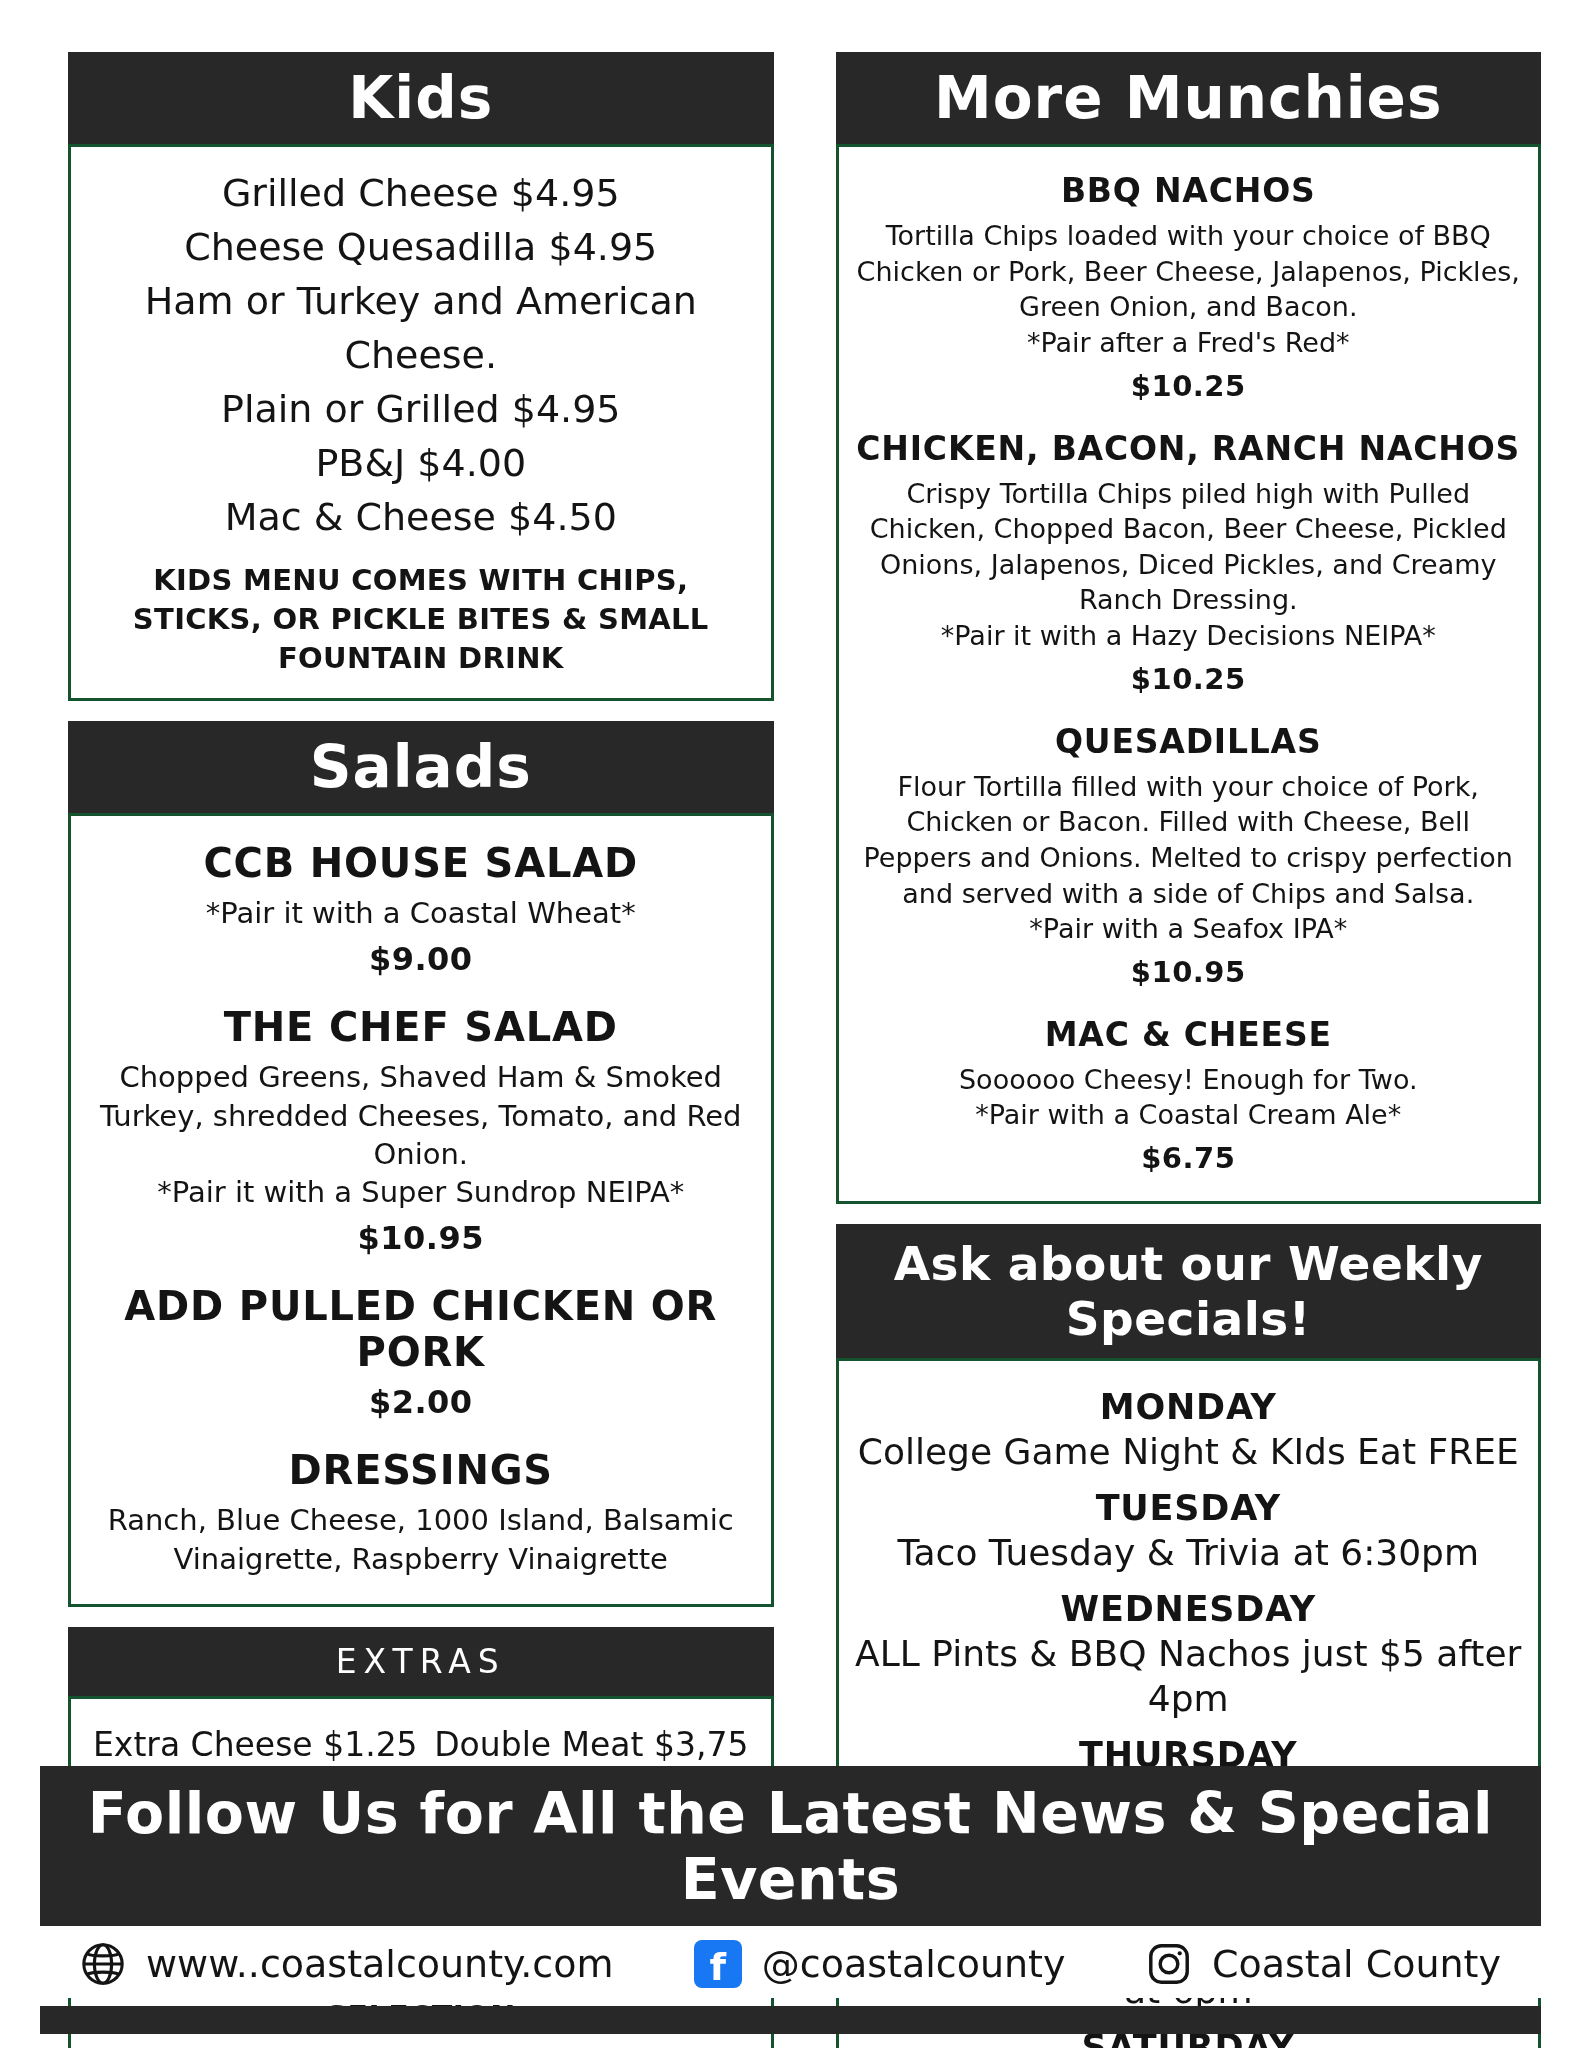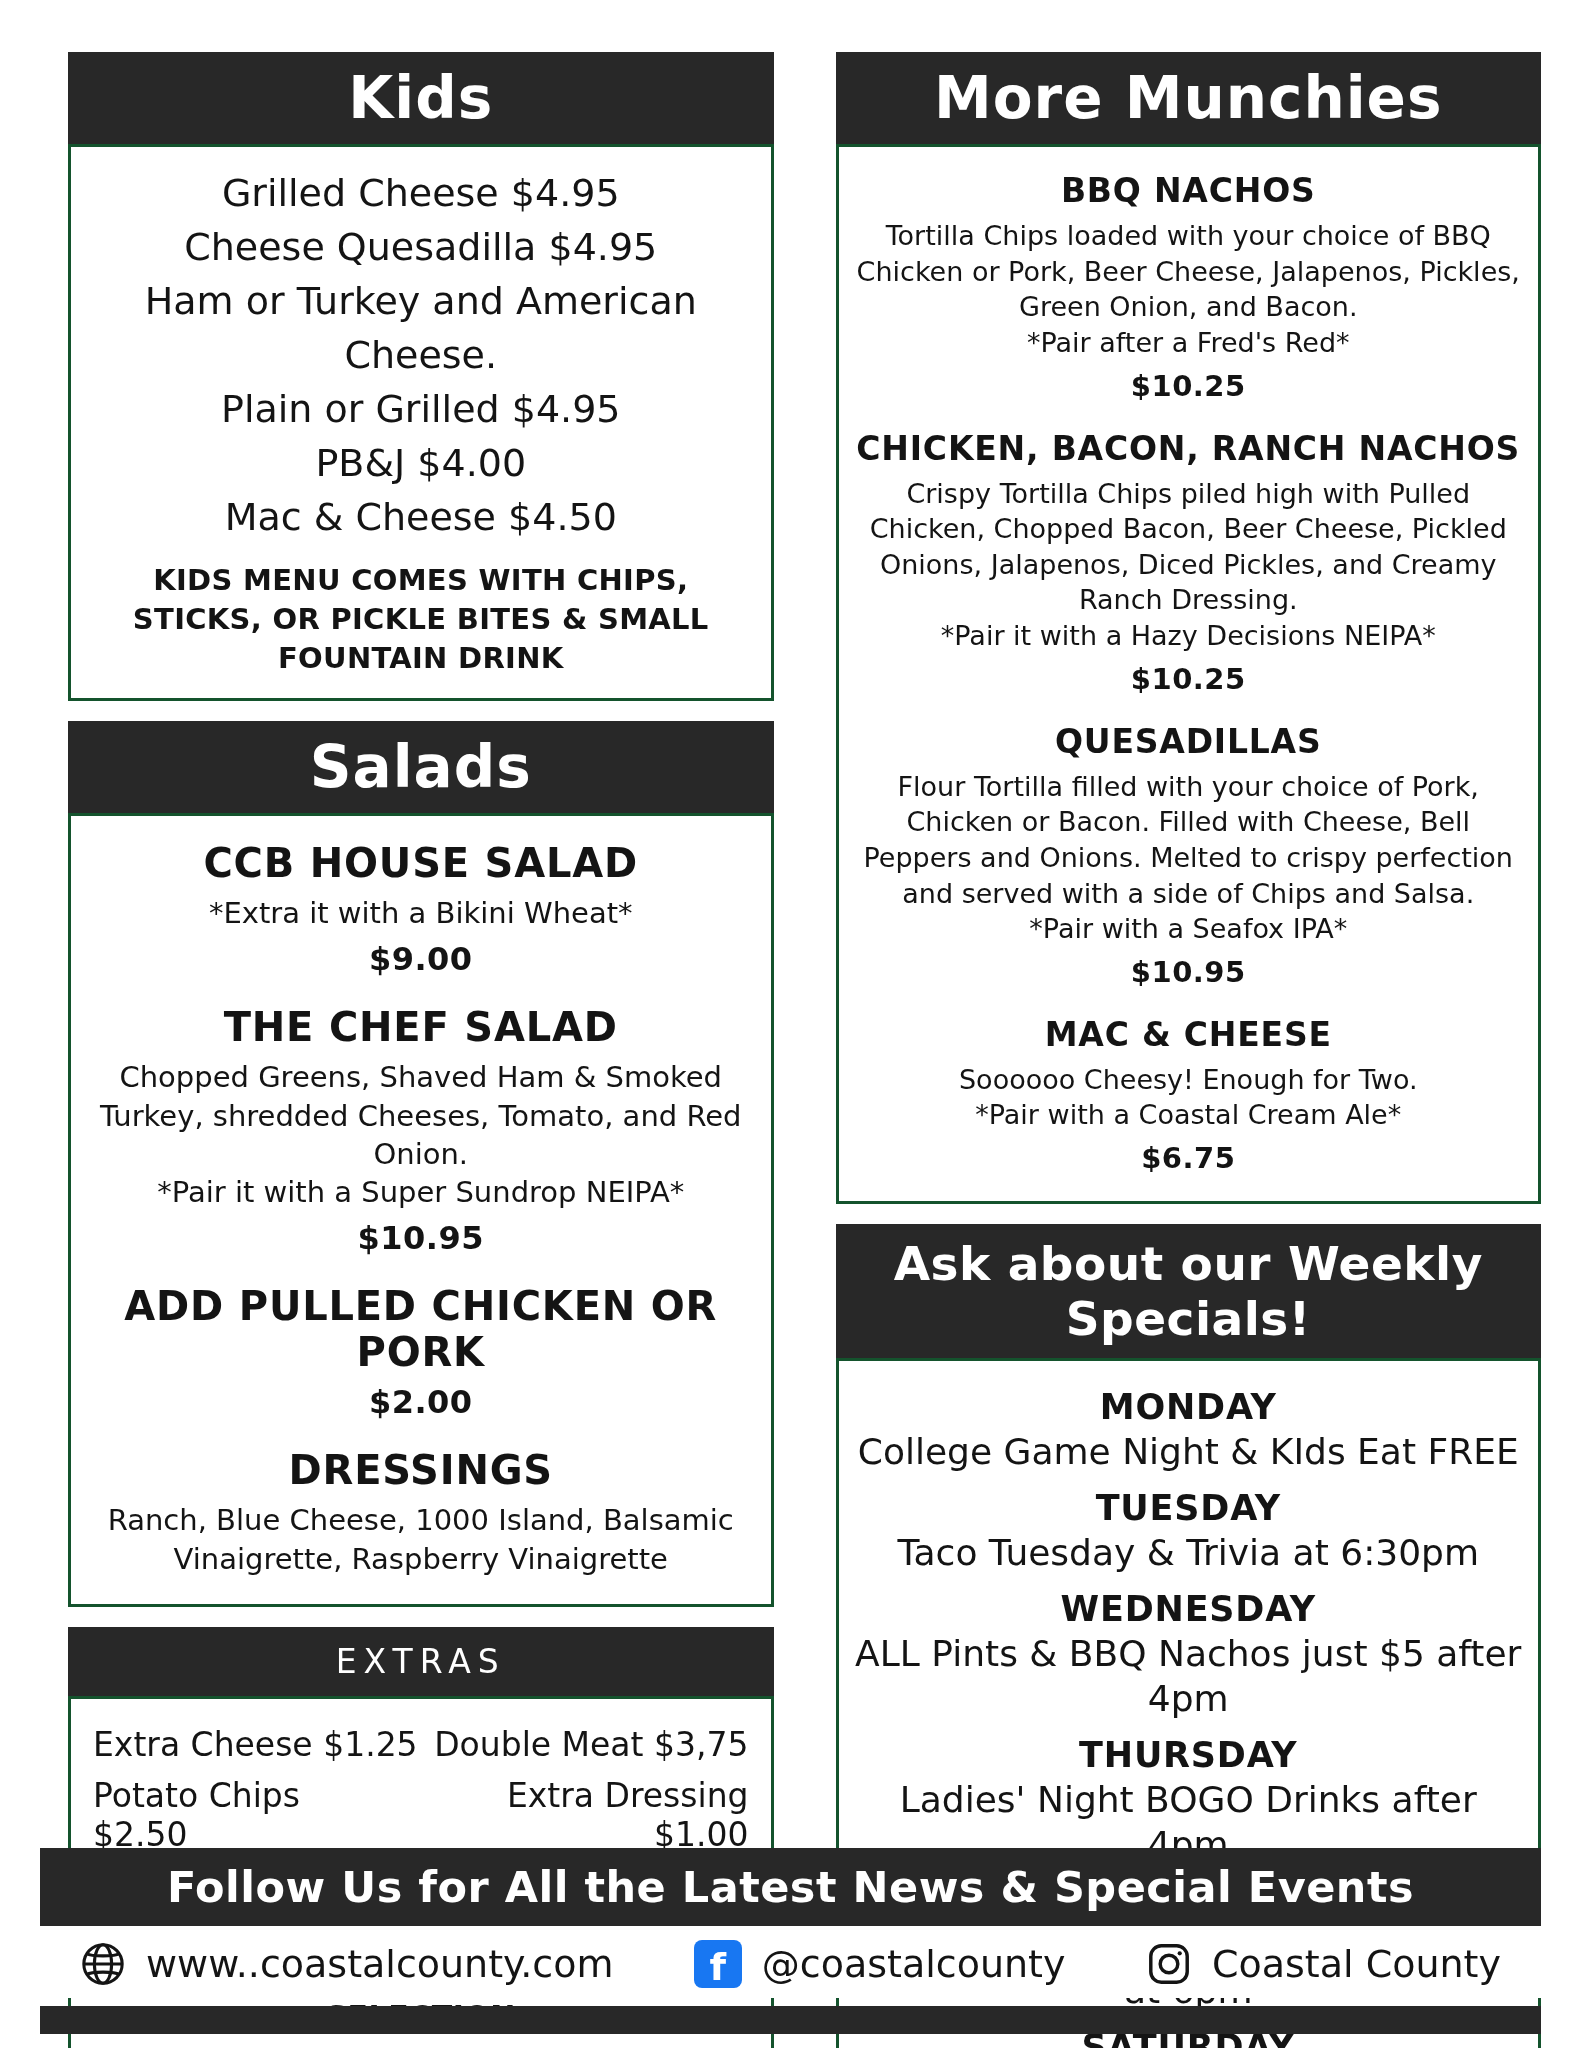--- a/index.html
+++ b/index.html
@@ -54,21 +54,21 @@
   .extras-note { font-size:30px; font-weight:800; margin-top:14px; letter-spacing:0.5px; }
 
   
   .day { margin:6px 0 14px 0; }
   .day-name { font-size:35px; font-weight:800; letter-spacing:0.8px; }
   .day-desc { font-size:36px; font-weight:500; line-height:1.25; margin-top:2px; }
 
   
   .footer-banner {
     margin-top:20px; background:#282828; color:#ffffff; text-align:center;
-    font-size:43px; font-weight:bold; padding:14px 6px; letter-spacing:0.5px;
+    font-size:57px; font-weight:bold; padding:14px 6px; letter-spacing:0.5px;
   }
   .social-strip {
     display:flex; align-items:center; justify-content:space-between;
     padding:14px 40px 10px 40px; background:#ffffff;
   }
   .social-item { display:flex; align-items:center; gap:20px; font-size:38px; font-weight:500; }
   .icon-globe svg, .icon-ig svg { display:block; }
   .icon-fb {
     width:48px; height:48px; border-radius:8px; background:#1877f2;
     color:#ffffff; font-weight:bold; font-size:38px;
@@ -92,21 +92,21 @@
         <div class="kids-item">Plain or Grilled $4.95</div>
         <div class="kids-item">PB&amp;J $4.00</div>
         <div class="kids-item">Mac &amp; Cheese $4.50</div>
         <div class="kids-note">KIDS MENU COMES WITH CHIPS, STICKS, OR PICKLE BITES &amp; SMALL FOUNTAIN DRINK</div>
       </div>
 
       <div class="bar script gap-top">Salads</div>
       <div class="box">
         <div class="item">
           <div class="item-name">CCB HOUSE SALAD</div>
-          <div class="item-pair">*Extra it with a Bikini Wheat*</div>
+          <div class="item-pair">*Pair it with a Coastal Wheat*</div>
           <div class="item-price">$9.00</div>
         </div>
         <div class="item">
           <div class="item-name">THE CHEF SALAD</div>
           <div class="item-desc">Chopped Greens, Shaved Ham &amp; Smoked Turkey, shredded Cheeses, Tomato, and Red Onion.</div>
           <div class="item-pair">*Pair it with a Super Sundrop NEIPA*</div>
           <div class="item-price">$10.95</div>
         </div>
         <div class="item">
           <div class="item-name">ADD PULLED CHICKEN OR PORK</div>

